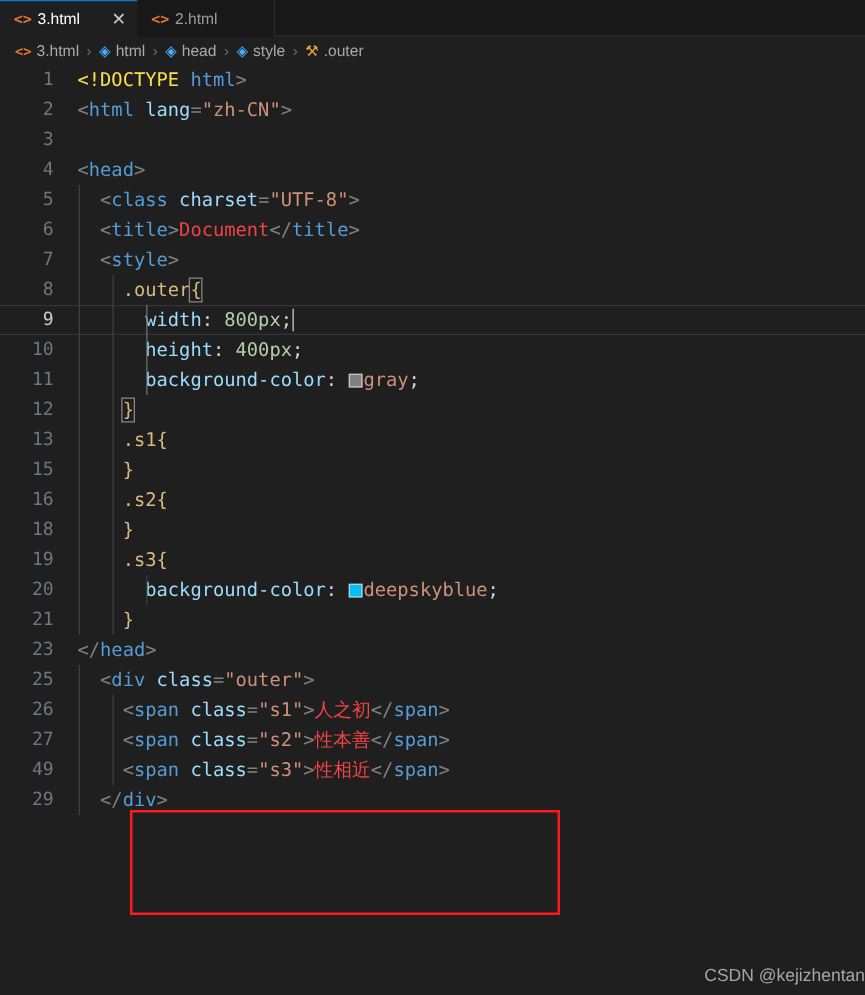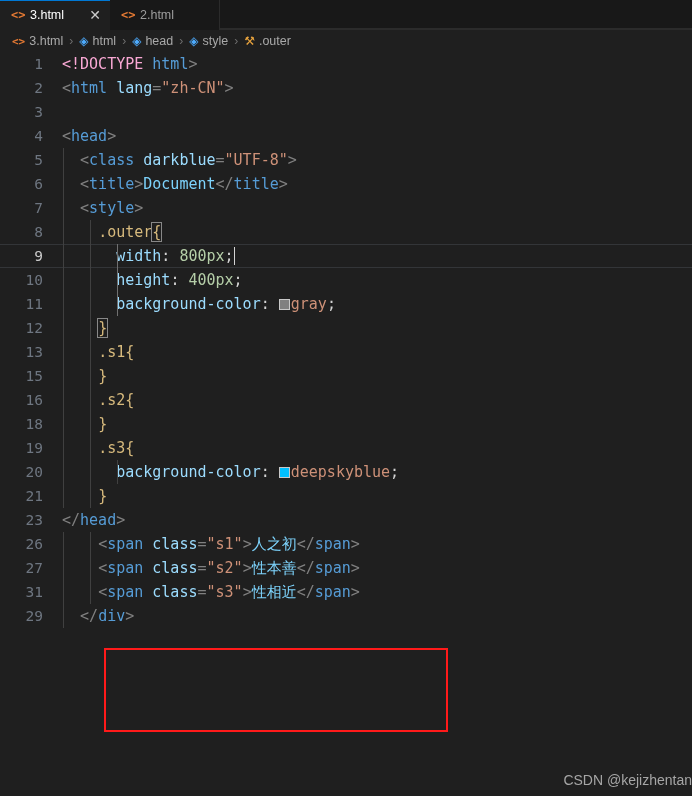--- a/index.html
+++ b/index.html
@@ -65,28 +65,28 @@
 
   
   .iguide{ position:absolute; top:0; width:1px; height:24px; background:#404040; }
   .iguide.hl{ background:#707070; }
 
   
   .punc   { color:#808080; }
   .tag    { color:#569cd6; }
   .attr   { color:#9cdcfe; }
   .str    { color:#ce9178; }
-  .txt    { color:#7dd3fc; }
+  .txt    { color:#ef4444; }
   .sel    { color:#d7ba7d; }
   .brace  { color:#d7ba7d; }
   .prop   { color:#9cdcfe; }
   .val    { color:#ce9178; }
   .num    { color:#b5cea8; }
   .semi   { color:#d4d4d4; }
-  .doctype{ color:#f9a8d4; }
+  .doctype{ color:#fde047; }
   .dtname { color:#569cd6; }
 
   .bracebox{ outline:1px solid #888; outline-offset:0px; }
 
   .swatch{
     display:inline-block; width:11px; height:11px; vertical-align:-1px;
     border:1px solid #c8c8c8; margin-right:1px;
   }
   .cursor{
     display:inline-block; width:1.5px; height:18px; background:#d4d4d4;
@@ -166,21 +166,21 @@
       <span class="code"></span>
     </div>
 
     <div class="line">
       <span class="gutter">4</span>
       <span class="code"><span class="punc">&lt;</span><span class="tag">head</span><span class="punc">&gt;</span></span>
     </div>
 
     <div class="line">
       <span class="gutter">5</span>
-      <span class="code"><span class="iguide" style="left:1px"></span>  <span class="punc">&lt;</span><span class="tag">class</span> <span class="attr">darkblue</span><span class="punc">=</span><span class="str">"UTF-8"</span><span class="punc">&gt;</span></span>
+      <span class="code"><span class="iguide" style="left:1px"></span>  <span class="punc">&lt;</span><span class="tag">class</span> <span class="attr">charset</span><span class="punc">=</span><span class="str">"UTF-8"</span><span class="punc">&gt;</span></span>
     </div>
 
     <div class="line">
       <span class="gutter">6</span>
       <span class="code"><span class="iguide" style="left:1px"></span>  <span class="punc">&lt;</span><span class="tag">title</span><span class="punc">&gt;</span><span class="txt">Document</span><span class="punc">&lt;/</span><span class="tag">title</span><span class="punc">&gt;</span></span>
     </div>
 
     <div class="line">
       <span class="gutter">7</span>
       <span class="code"><span class="iguide" style="left:1px"></span>  <span class="punc">&lt;</span><span class="tag">style</span><span class="punc">&gt;</span></span>
@@ -248,33 +248,37 @@
       <span class="code"><span class="iguide" style="left:1px"></span><span class="iguide" style="left:28px"></span>    <span class="brace">}</span></span>
     </div>
 
 
     <div class="line">
       <span class="gutter">23</span>
       <span class="code"><span class="punc">&lt;/</span><span class="tag">head</span><span class="punc">&gt;</span></span>
     </div>
 
 
+    <div class="line">
+      <span class="gutter">25</span>
+      <span class="code"><span class="iguide" style="left:1px"></span>  <span class="punc">&lt;</span><span class="tag">div</span> <span class="attr">class</span><span class="punc">=</span><span class="str">"outer"</span><span class="punc">&gt;</span></span>
+    </div>
 
     <div class="line">
       <span class="gutter">26</span>
       <span class="code"><span class="iguide" style="left:1px"></span><span class="iguide" style="left:28px"></span>    <span class="punc">&lt;</span><span class="tag">span</span> <span class="attr">class</span><span class="punc">=</span><span class="str">"s1"</span><span class="punc">&gt;</span><span class="txt">人之初</span><span class="punc">&lt;/</span><span class="tag">span</span><span class="punc">&gt;</span></span>
     </div>
 
     <div class="line">
       <span class="gutter">27</span>
       <span class="code"><span class="iguide" style="left:1px"></span><span class="iguide" style="left:28px"></span>    <span class="punc">&lt;</span><span class="tag">span</span> <span class="attr">class</span><span class="punc">=</span><span class="str">"s2"</span><span class="punc">&gt;</span><span class="txt">性本善</span><span class="punc">&lt;/</span><span class="tag">span</span><span class="punc">&gt;</span></span>
     </div>
 
     <div class="line">
-      <span class="gutter">31</span>
+      <span class="gutter">49</span>
       <span class="code"><span class="iguide" style="left:1px"></span><span class="iguide" style="left:28px"></span>    <span class="punc">&lt;</span><span class="tag">span</span> <span class="attr">class</span><span class="punc">=</span><span class="str">"s3"</span><span class="punc">&gt;</span><span class="txt">性相近</span><span class="punc">&lt;/</span><span class="tag">span</span><span class="punc">&gt;</span></span>
     </div>
 
     <div class="line">
       <span class="gutter">29</span>
       <span class="code"><span class="iguide" style="left:1px"></span>  <span class="punc">&lt;/</span><span class="tag">div</span><span class="punc">&gt;</span></span>
     </div>
 
 
   </div>

